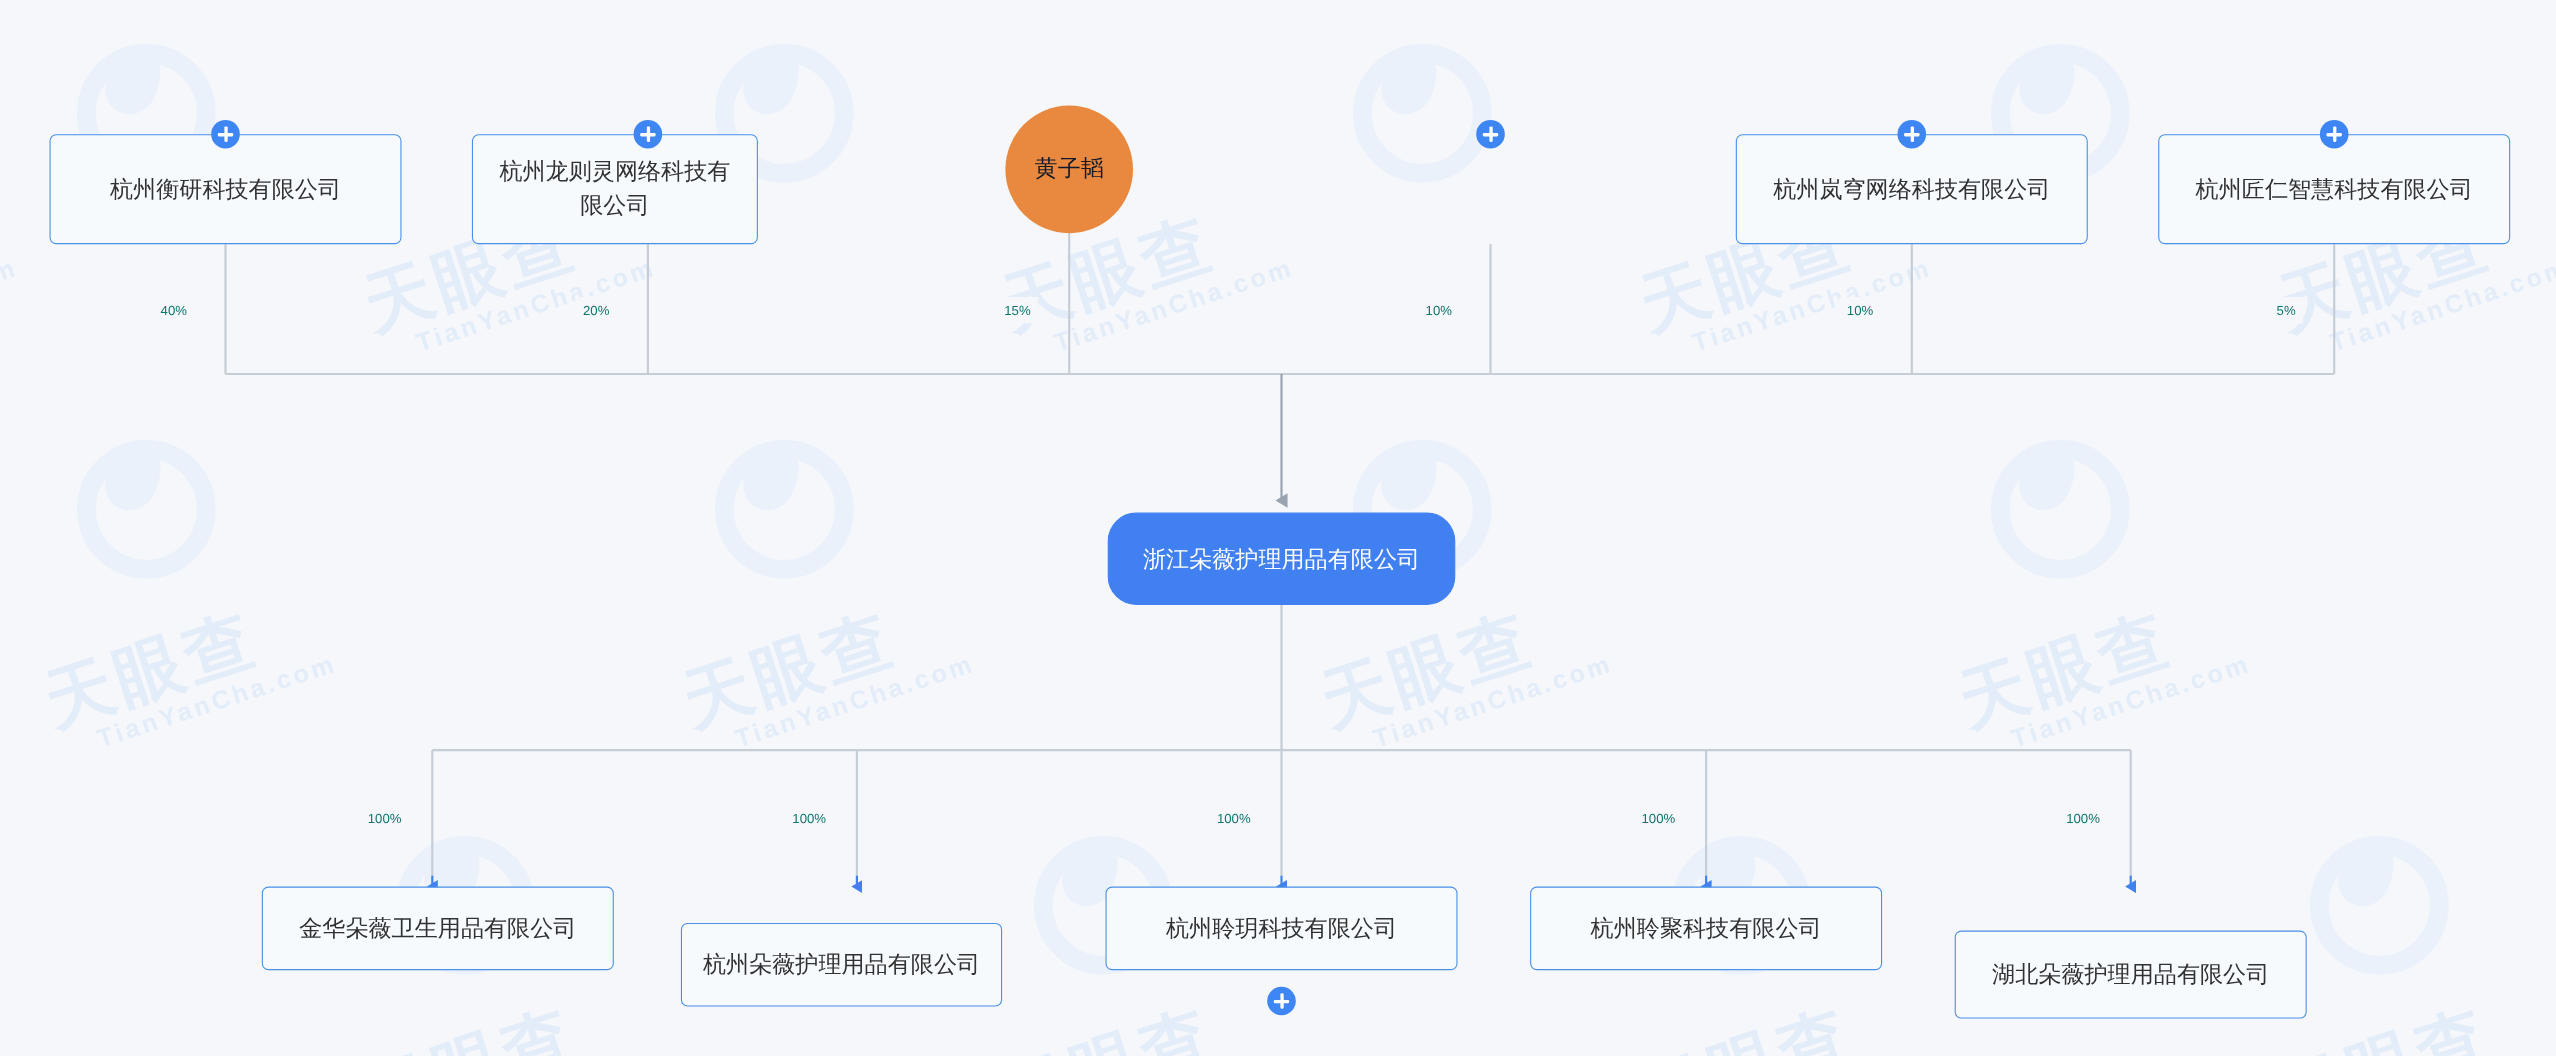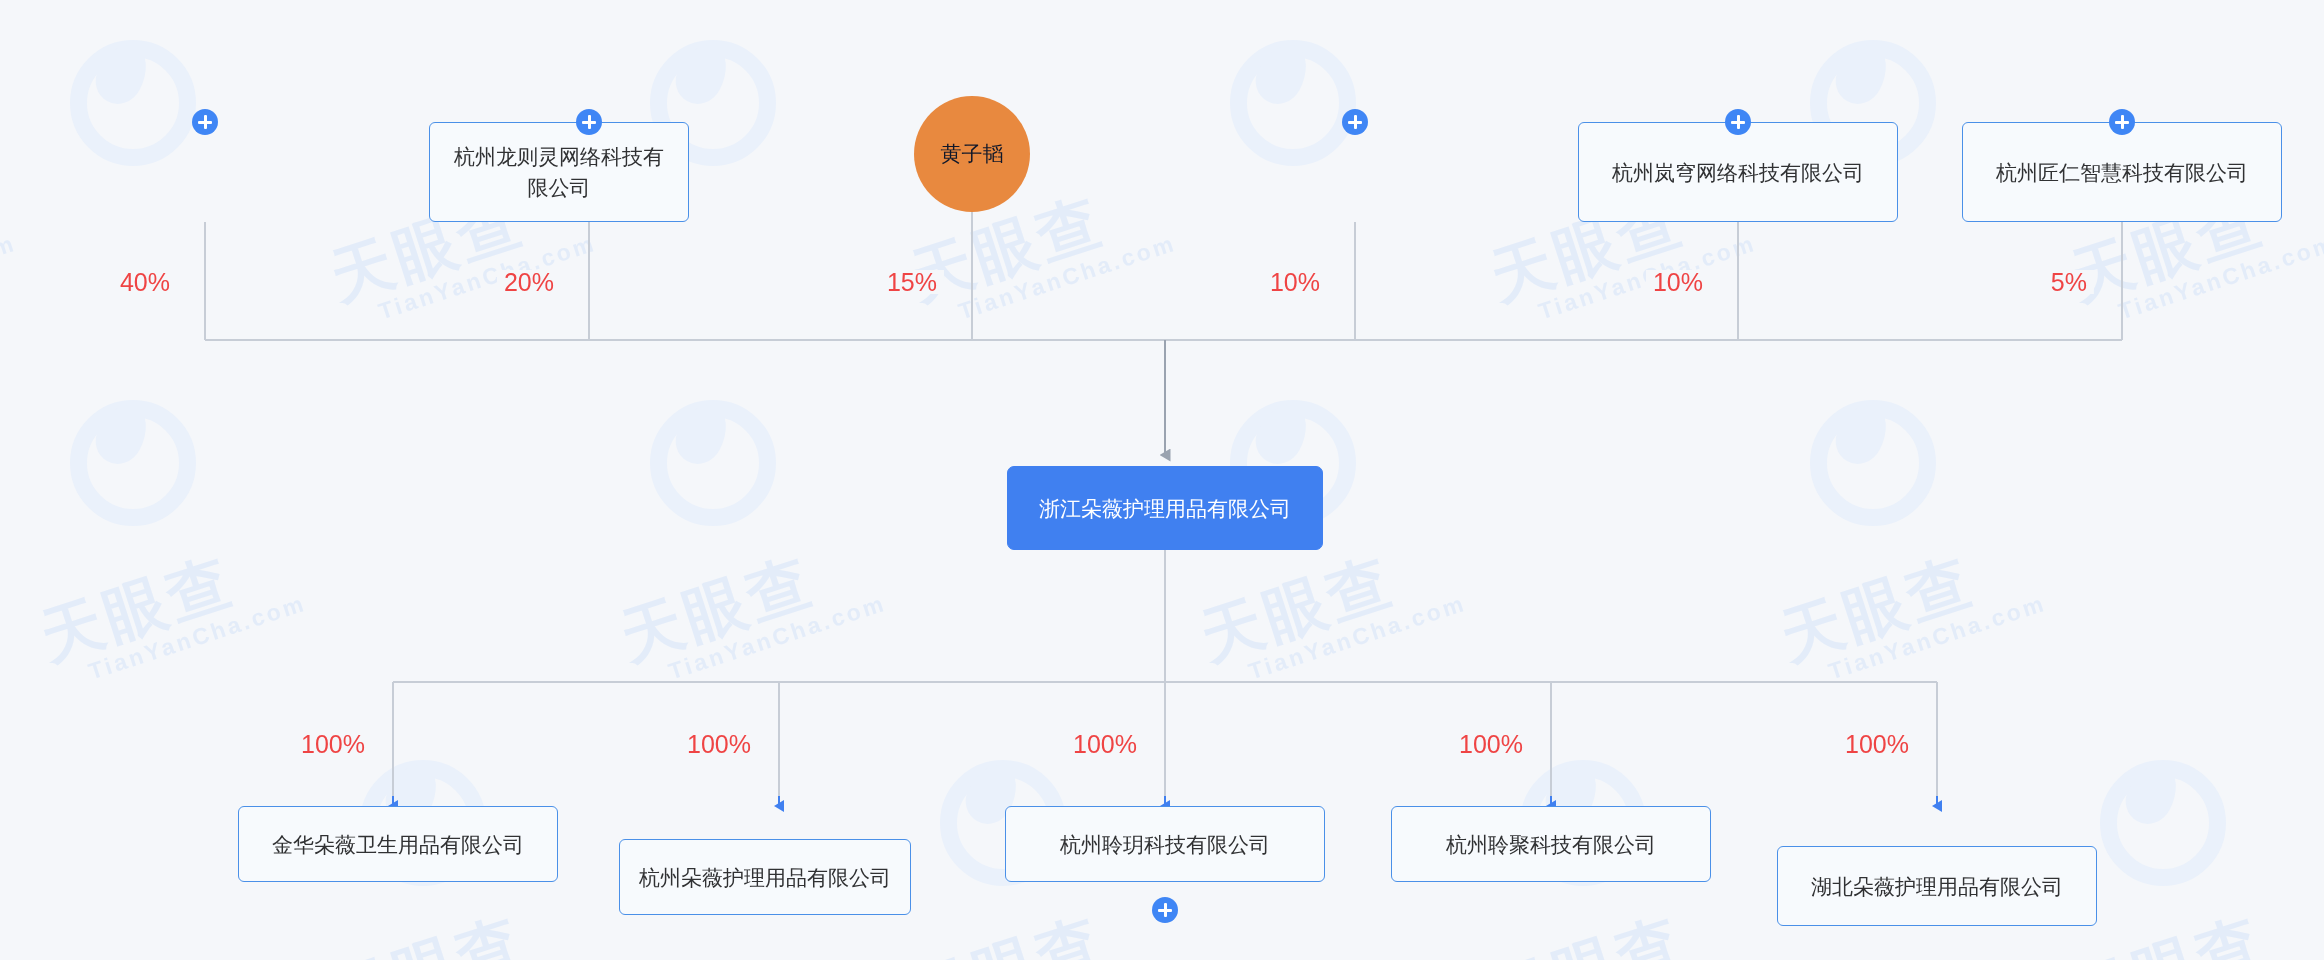--- a/index.html
+++ b/index.html
@@ -81,22 +81,22 @@
   }
   .plus::before,.plus::after{
     content:"";position:absolute;background:#fff;border-radius:1px;
   }
   .plus::before{left:6px;top:11.5px;width:14px;height:3px;}
   .plus::after{left:11.5px;top:6px;width:3px;height:14px;}
 
   
   .pct{
     position:absolute;
-    color:#ef4444;
-    font-size:25px;
+    color:#0f766e;
+    font-size:12px;
     line-height:20px;
     z-index:4;
     background:#f5f7fa;
     padding:2px 7px;
     white-space:nowrap;
   }
 </style>
 </head>
 <body>
 
@@ -209,20 +209,23 @@
     </g>
     <g stroke="#4080f0" stroke-width="2" fill="none">
       <path d="M393,796 L393,806" marker-end="url(#arrowBlue)"></path>
       <path d="M779,796 L779,806" marker-end="url(#arrowBlue)"></path>
       <path d="M1165,796 L1165,806" marker-end="url(#arrowBlue)"></path>
       <path d="M1551,796 L1551,806" marker-end="url(#arrowBlue)"></path>
       <path d="M1937,796 L1937,806" marker-end="url(#arrowBlue)"></path>
     </g>
   </svg>
 
+  <div class="node card" style="left:45px;top:122px;width:320px;height:100px;">
+    <span>杭州衡研科技有限公司</span>
+  </div>
   <div class="plus" style="left:192px;top:109px;"></div>
 
   <div class="node card" style="left:429px;top:122px;width:260px;height:100px;">
     <span>杭州龙则灵网络科技有限公司</span>
   </div>
   <div class="plus" style="left:576px;top:109px;"></div>
 
   <div class="node person" style="left:914px;top:96px;width:116px;height:116px;">
     <span>黄子韬</span>
   </div>
@@ -239,21 +242,21 @@
   </div>
   <div class="plus" style="left:2109px;top:109px;"></div>
 
   <div class="pct" style="left:177px;top:270px;transform:translateX(-100%);">40%</div>
   <div class="pct" style="left:561px;top:270px;transform:translateX(-100%);">20%</div>
   <div class="pct" style="left:944px;top:270px;transform:translateX(-100%);">15%</div>
   <div class="pct" style="left:1327px;top:270px;transform:translateX(-100%);">10%</div>
   <div class="pct" style="left:1710px;top:270px;transform:translateX(-100%);">10%</div>
   <div class="pct" style="left:2094px;top:270px;transform:translateX(-100%);">5%</div>
 
-  <div class="node card center" style="left:1007px;top:466px;width:316px;height:84px;">
+  <div class="node card center" style="left:1007px;top:466px;width:316px;height:84px;border-radius:26px;">
     <span>浙江朵薇护理用品有限公司</span>
   </div>
 
   <div class="node card" style="left:238px;top:806px;width:320px;height:76px;">
     <span>金华朵薇卫生用品有限公司</span>
   </div>
   <div class="node card" style="left:619px;top:806px;width:292px;height:76px;margin-top:33px;">
     <span>杭州朵薇护理用品有限公司</span>
   </div>
   <div class="node card" style="left:1005px;top:806px;width:320px;height:76px;">

